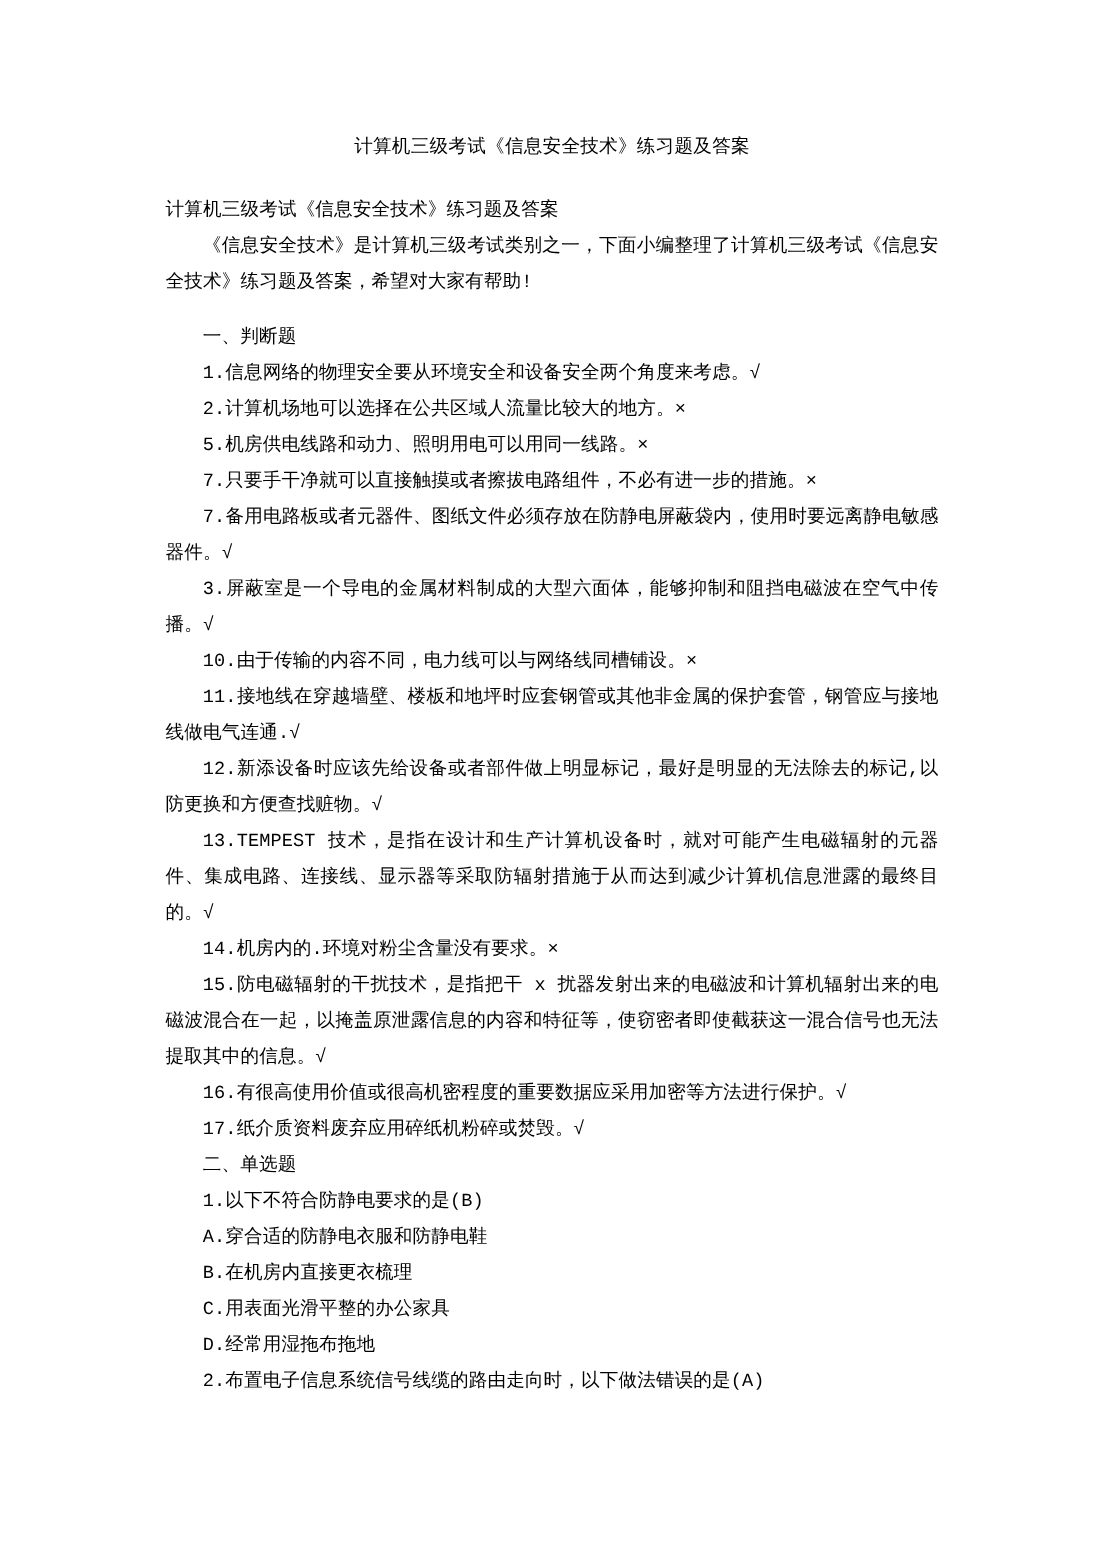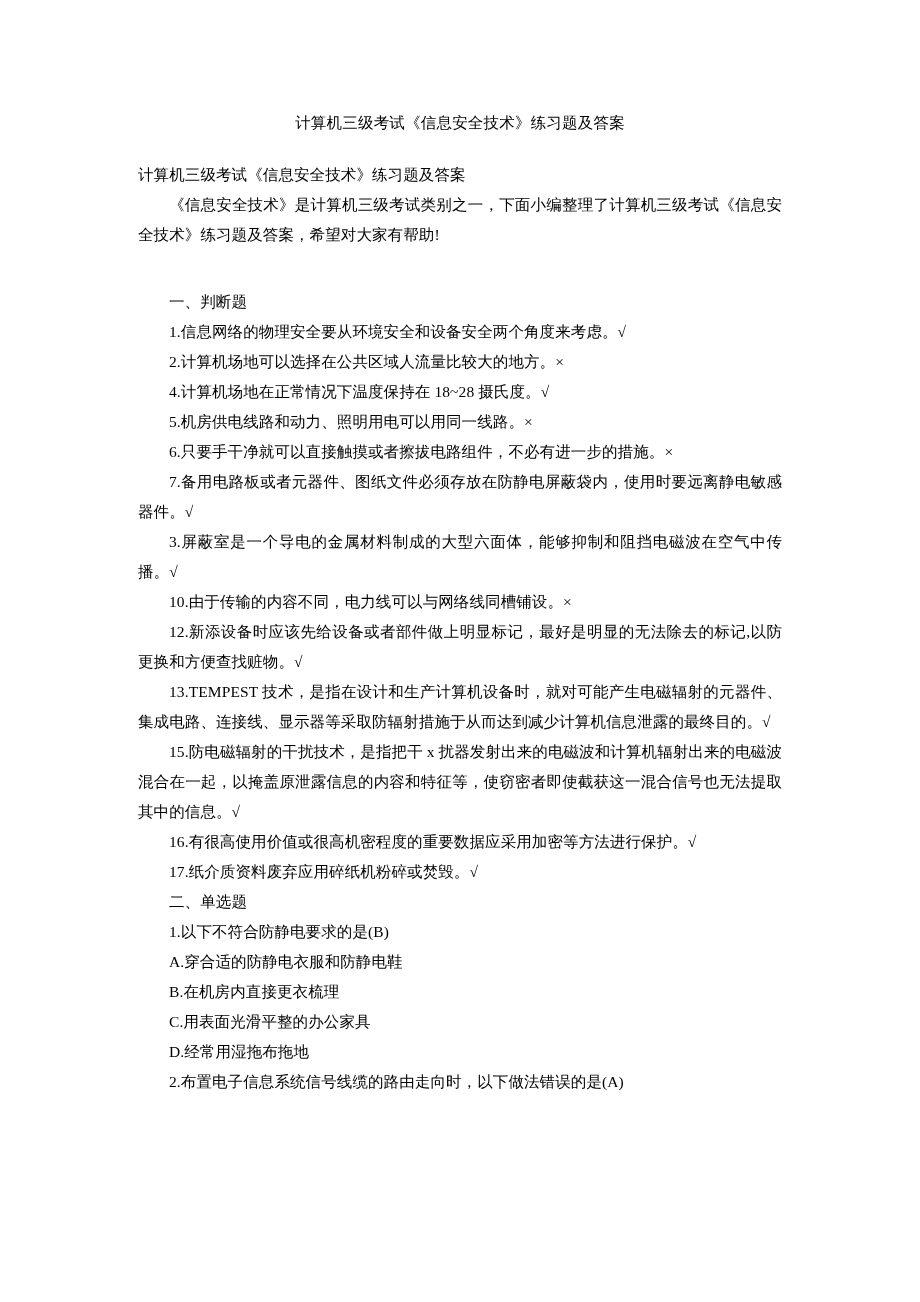--- a/index.html
+++ b/index.html
@@ -40,49 +40,51 @@
     font-size: 15.5px;
     line-height: 30px;
     margin: 0;
     text-align: justify;
     text-justify: inter-ideograph;
     letter-spacing: 0.1px;
     word-break: break-all;
   }
   .indent {
     text-indent: 31px;
+    font-family: Liberation Mono, monospace;
   }
   .gap-before {
-    margin-top: 37px;
+    margin-top: 16px;
   }
 </style>
 </head>
 <body>
 
 <div id="page">
   <div id="doc">
 
     <h1 class="doc-title">计算机三级考试《信息安全技术》练习题及答案</h1>
 
     <p class="para">计算机三级考试《信息安全技术》练习题及答案</p>
 
     <p class="para indent">《信息安全技术》是计算机三级考试类别之一，下面小编整理了计算机三级考试《信息安全技术》练习题及答案，希望对大家有帮助!</p>
 
     <p class="para indent gap-before">一、判断题</p>
 
     <p class="para indent">1.信息网络的物理安全要从环境安全和设备安全两个角度来考虑。√</p>
     <p class="para indent">2.计算机场地可以选择在公共区域人流量比较大的地方。×</p>
-    <p class="para indent">4.计算机场地在正常情况下温度保持在 18~28 摄氏度。√</p>
     <p class="para indent">5.机房供电线路和动力、照明用电可以用同一线路。×</p>
-    <p class="para indent">6.只要手干净就可以直接触摸或者擦拔电路组件，不必有进一步的措施。×</p>
+    <p class="para indent">7.只要手干净就可以直接触摸或者擦拔电路组件，不必有进一步的措施。×</p>
     <p class="para indent">7.备用电路板或者元器件、图纸文件必须存放在防静电屏蔽袋内，使用时要远离静电敏感器件。√</p>
     <p class="para indent">3.屏蔽室是一个导电的金属材料制成的大型六面体，能够抑制和阻挡电磁波在空气中传播。√</p>
     <p class="para indent">10.由于传输的内容不同，电力线可以与网络线同槽铺设。×</p>
+    <p class="para indent">11.接地线在穿越墙壁、楼板和地坪时应套钢管或其他非金属的保护套管，钢管应与接地线做电气连通.√</p>
     <p class="para indent">12.新添设备时应该先给设备或者部件做上明显标记，最好是明显的无法除去的标记,以防更换和方便查找赃物。√</p>
     <p class="para indent">13.TEMPEST 技术，是指在设计和生产计算机设备时，就对可能产生电磁辐射的元器件、集成电路、连接线、显示器等采取防辐射措施于从而达到减少计算机信息泄露的最终目的。√</p>
+    <p class="para indent">14.机房内的.环境对粉尘含量没有要求。×</p>
     <p class="para indent">15.防电磁辐射的干扰技术，是指把干 x 扰器发射出来的电磁波和计算机辐射出来的电磁波混合在一起，以掩盖原泄露信息的内容和特征等，使窃密者即使截获这一混合信号也无法提取其中的信息。√</p>
     <p class="para indent">16.有很高使用价值或很高机密程度的重要数据应采用加密等方法进行保护。√</p>
     <p class="para indent">17.纸介质资料废弃应用碎纸机粉碎或焚毁。√</p>
 
     <p class="para indent">二、单选题</p>
 
     <p class="para indent">1.以下不符合防静电要求的是(B)</p>
     <p class="para indent">A.穿合适的防静电衣服和防静电鞋</p>
     <p class="para indent">B.在机房内直接更衣梳理</p>
     <p class="para indent">C.用表面光滑平整的办公家具</p>

